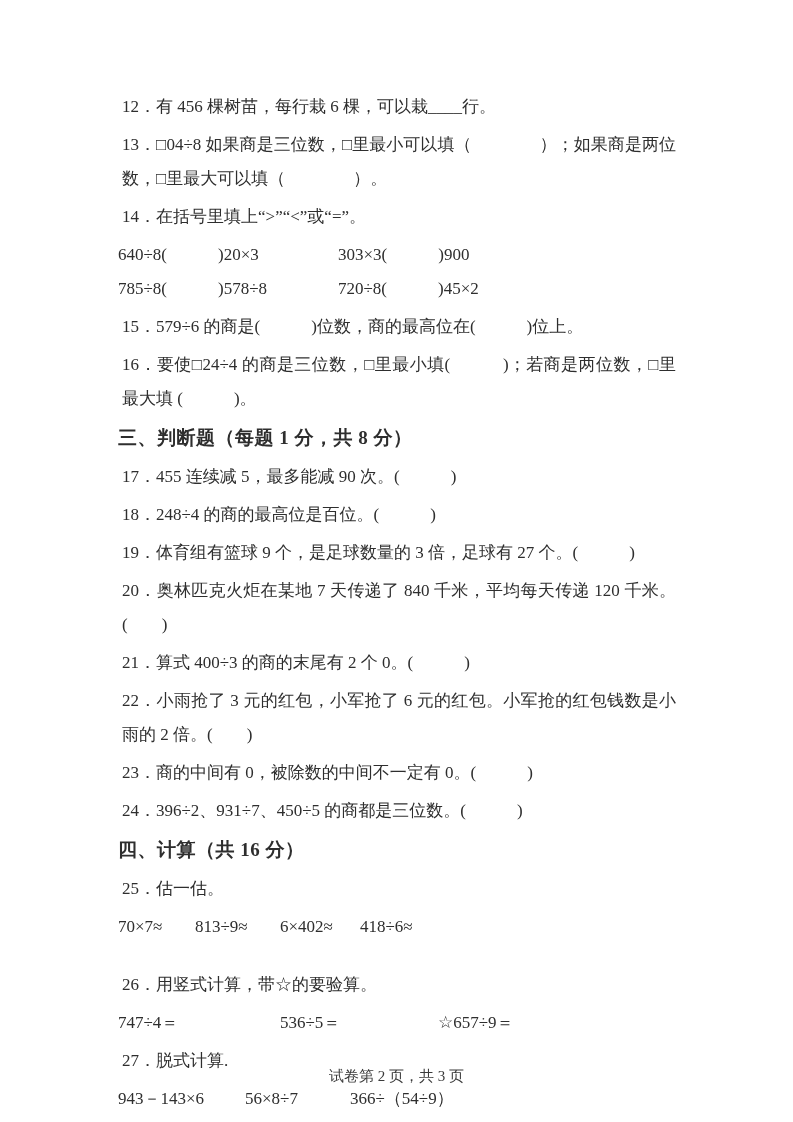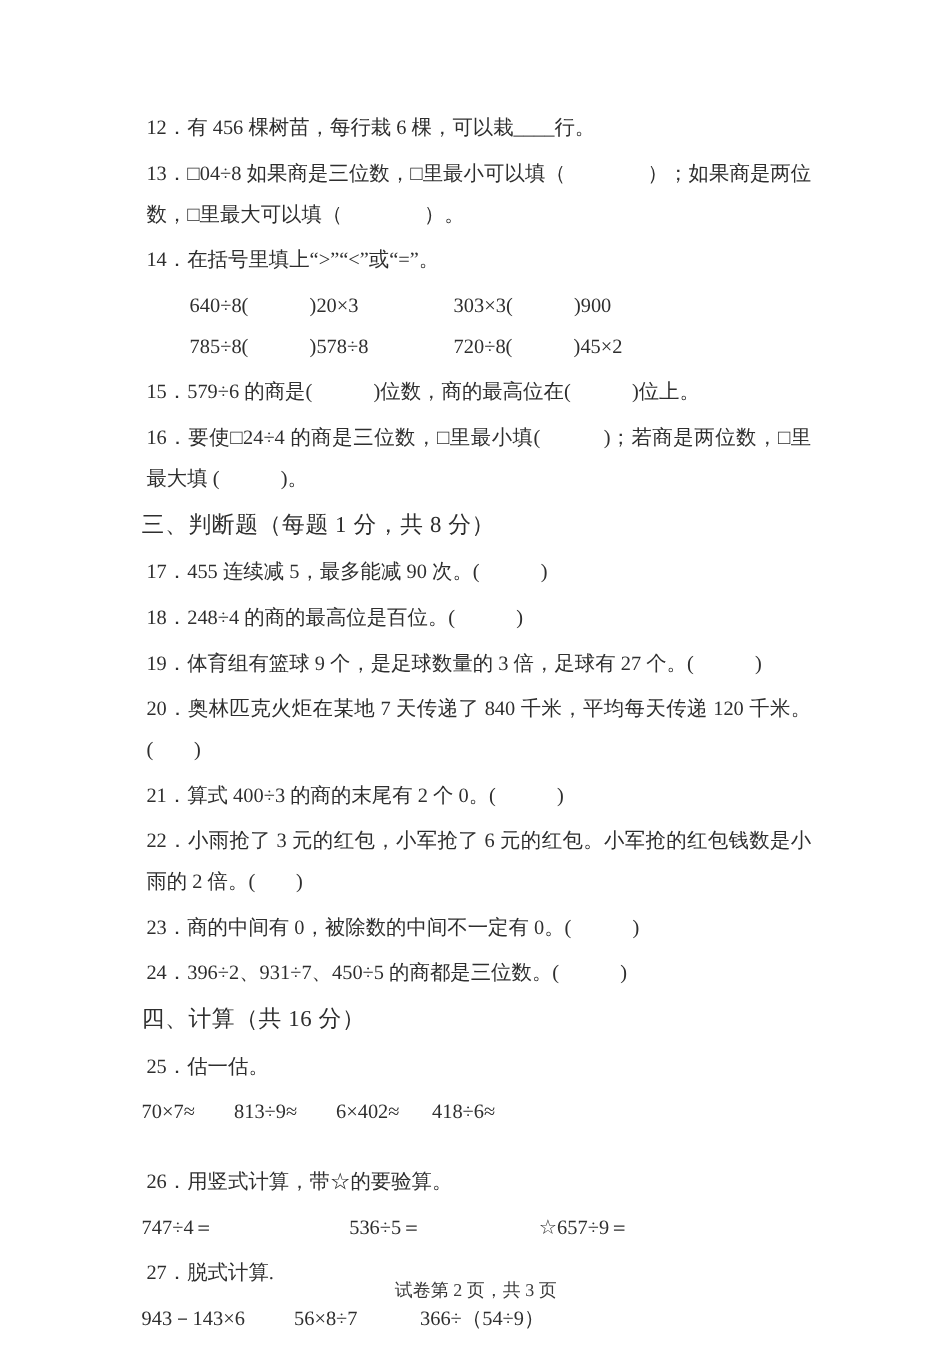--- a/index.html
+++ b/index.html
@@ -21,36 +21,36 @@
   }
   .q {
     margin: 4px;
     line-height: 34px;
     text-align: justify;
     white-space: pre-wrap;
   }
   .sec-title {
     margin: 0;
     line-height: 36px;
-    font-weight: normal;
+    font-weight: bold;
     font-size: 19px;
     letter-spacing: 0.5px;
   }
   .row {
     display: flex;
     line-height: 34px;
     white-space: pre;
   }
   .row > span { display: inline-block; }
-  .w220 { width: 220px; margin-left: 40px; }
+  .w220 { width: 220px; }
   .w77  { width: 77px; }
   .w85  { width: 85px; }
   .w80  { width: 80px; }
   .w162 { width: 162px; }
-  .w158 { width: 158px; margin-left: 11px; }
+  .w158 { width: 158px; }
   .w127 { width: 127px; }
   .w105 { width: 105px; }
   .work-gap { margin-bottom: 24px; }
   .footer {
     position: absolute;
     left: 0;
     right: 0;
     top: 1066px;
     text-align: center;
     font-size: 15px;

